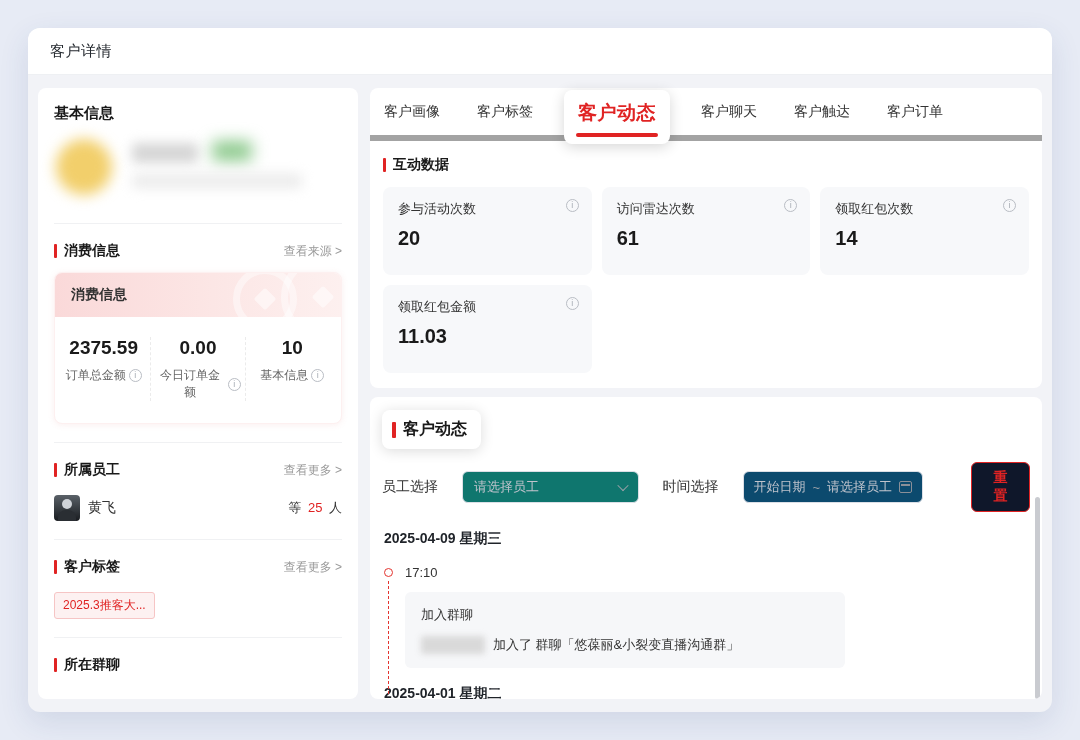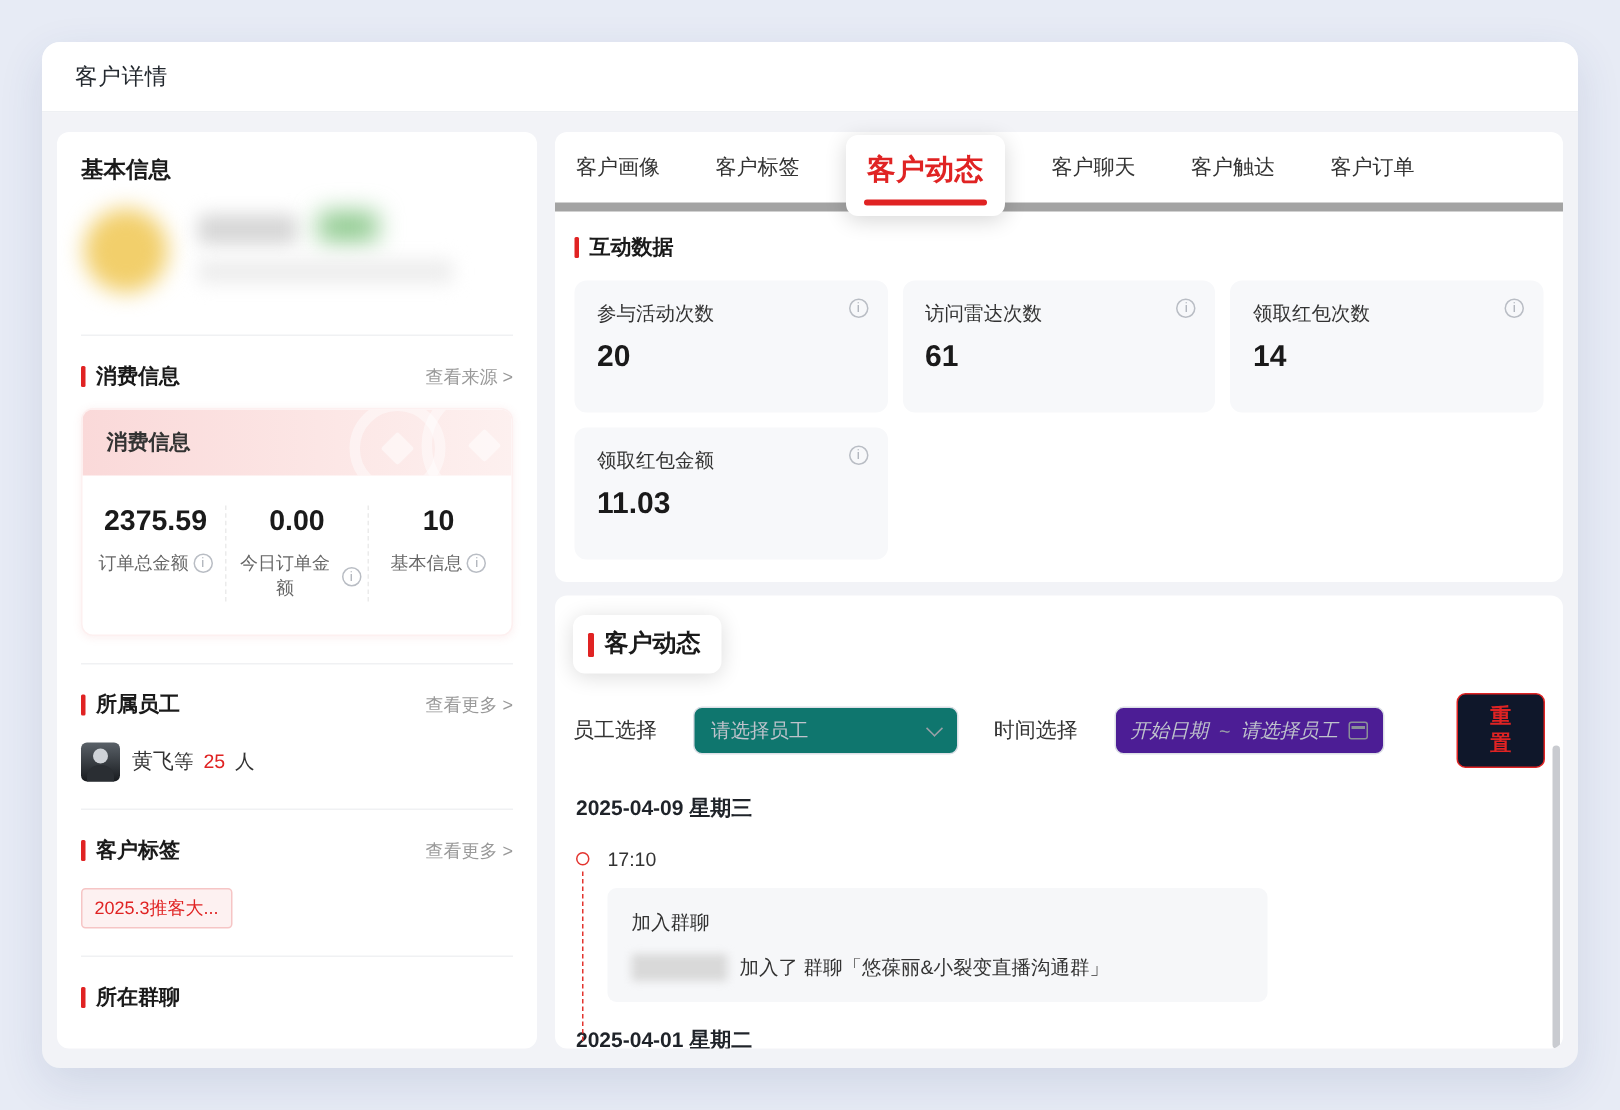--- a/index.html
+++ b/index.html
@@ -56,21 +56,21 @@
   .coin2 { width:84px; height:84px; right:-24px; top:-18px; }
   .consume-body { display:flex; padding:20px 2px 22px; }
   .c-col { flex:1; text-align:center; padding:0 4px; }
   .c-col + .c-col { border-left:1px dashed #ebebeb; }
   .c-val { font-size:19px; font-weight:700; color:#1a1a1a; }
   .c-label { margin-top:8px; font-size:12px; color:#666; display:flex; align-items:center; justify-content:center; gap:3px; }
   .i-icon { display:inline-flex; align-items:center; justify-content:center;
     width:13px; height:13px; border:1px solid #b9bdc4; border-radius:50%;
     color:#a8adb5; font-size:9px; font-style:normal; line-height:1; flex-shrink:0; cursor:pointer; }
   
-  .staff-row { margin-top:16px; display:flex; align-items:center; }
+  .staff-row { margin-top:16px; display:flex; align-items:center; justify-content:space-between; }
   .staff-left { display:flex; align-items:center; gap:8px; }
   .staff-avatar { width:26px; height:26px; border-radius:4px; overflow:hidden;
     background:linear-gradient(180deg,#5a6168,#181b1f); position:relative; }
   .staff-avatar::before { content:''; position:absolute; left:8px; top:4px; width:10px; height:10px;
     border-radius:50%; background:#cfd3d8; }
   .staff-avatar::after { content:''; position:absolute; left:4px; top:15px; width:18px; height:12px;
     border-radius:8px 8px 0 0; background:#2a2e33; }
   .staff-name { font-size:14px; color:#333; }
   .staff-count { font-size:13px; color:#333; }
   .staff-count .num { color:#e02323; margin:0 3px; }
@@ -105,21 +105,21 @@
   .dyn-callout-title { font-size:16px; font-weight:800; color:#1a1a1a; }
   .filter-row { display:flex; align-items:center; margin-top:13px; gap:24px; }
   .filter-label { font-size:14px; color:#333; white-space:nowrap; }
   .select-box { width:190px; height:32px; border:1px solid #dcdfe6; border-radius:6px;
     display:flex; align-items:center; justify-content:space-between; padding:0 11px;
     background:#0f766e; cursor:pointer; }
   .placeholder { font-size:13px; color:#bfc3cc; }
   .chevron { width:8px; height:8px; border-right:1.5px solid #9aa0a8; border-bottom:1.5px solid #9aa0a8;
     transform:rotate(45deg) translate(-1px,-1px); }
   .date-box { width:196px; height:32px; border:1px solid #dcdfe6; border-radius:6px;
-    display:flex; align-items:center; justify-content:center; gap:7px; background:#4c1d95; cursor:pointer;font-style:italic; }
+    display:flex; align-items:center; justify-content:center; gap:7px; background:#0c4a6e; cursor:pointer; }
   .date-sep { font-size:13px; color:#9aa0a8; }
   .cal-icon { width:13px; height:12px; border:1.5px solid #8a8f98; border-radius:2px; position:relative; }
   .cal-icon::before { content:''; position:absolute; left:1px; right:1px; top:2px; height:1.5px; background:#8a8f98; }
   .spacer { flex:1; }
   .reset-btn { border:1px solid #e02323; color:#e02323; background:#0f172a; border-radius:6px;
     font-size:14px; font-weight:700; letter-spacing:4px; padding:6px 10px 6px 14px; cursor:pointer;
     font-family:inherit; }
   
   .timeline { margin-top:18px; padding-left:2px; }
   .tl-date { font-size:14px; font-weight:700; color:#1f2329; }

